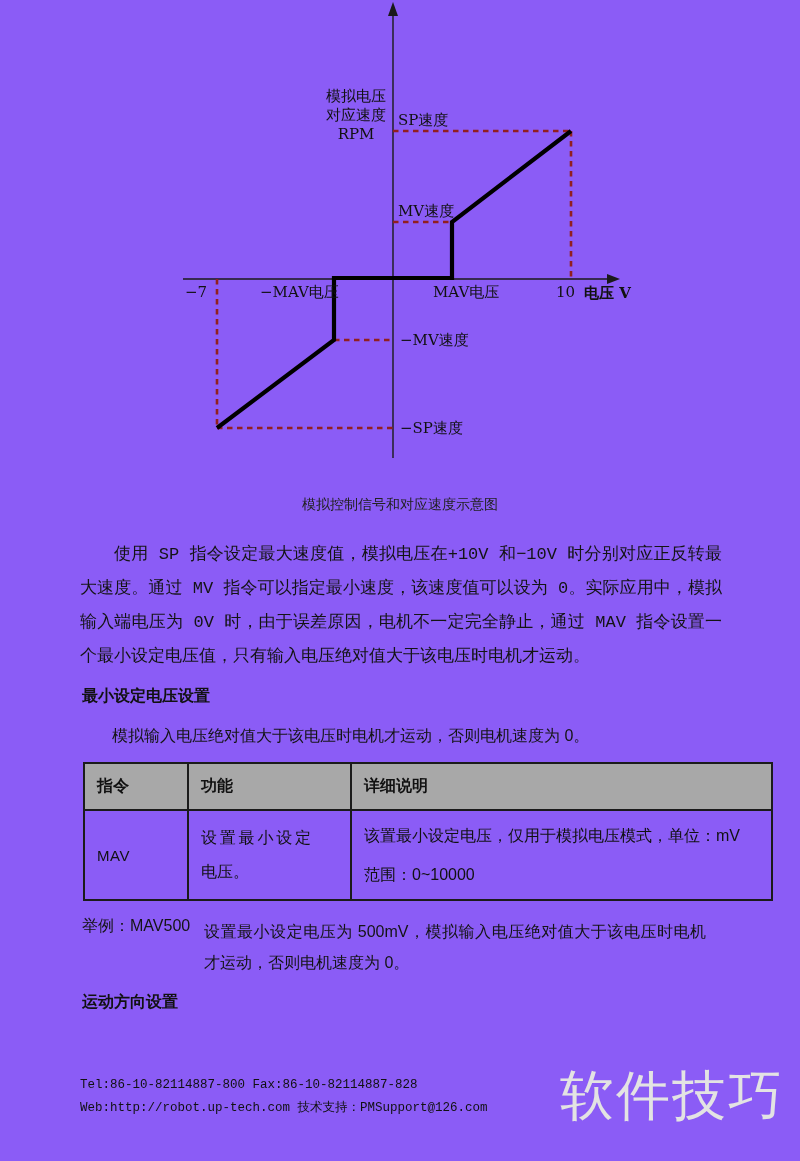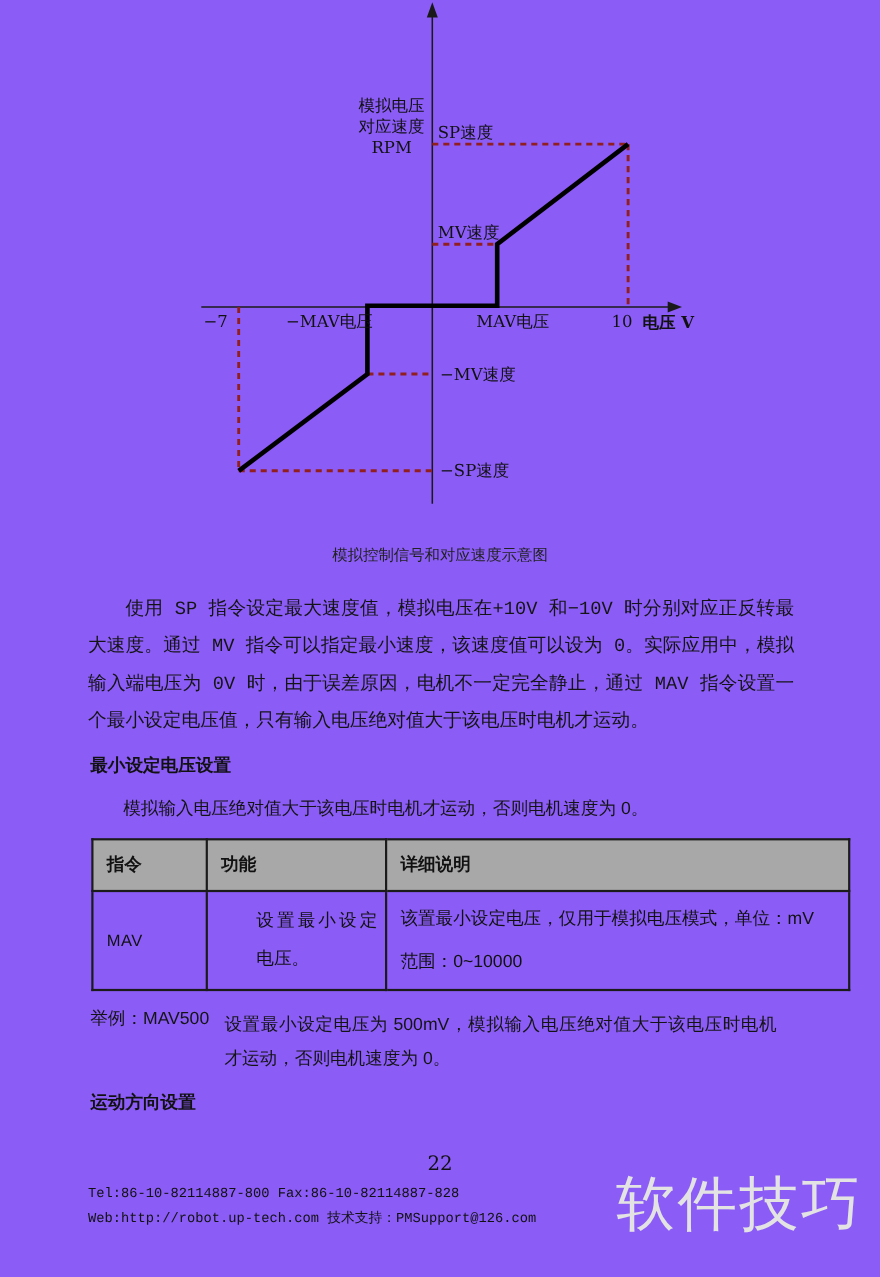--- a/index.html
+++ b/index.html
@@ -53,21 +53,21 @@
   }
   .cmdtable thead th{
     background:#a8a8a8;height:45px;font-weight:bold;
   }
   .cmdtable tbody td{height:88px;}
   .col-cmd{width:78px;}
   .col-func{width:137px;}
   .col-detail{width:395px;}
   .cell-cmd{text-align:left;padding-left:14px;font-size:15px;letter-spacing:.5px;}
   .cell-func{line-height:34px;}
-  .func-text{width:110px;text-align:justify;text-align-last:left;text-justify:inter-character;margin-left:32px;}
+  .func-text{width:110px;text-align:justify;text-align-last:left;text-justify:inter-character;}
   .cell-detail{line-height:39px;margin-top:12px;}
   
   .example-label{
     position:absolute;left:82px;top:916px;
     font-size:16px;color:#141414;white-space:nowrap;
   }
   .example-text{
     position:absolute;left:204px;top:916px;width:502px;
     font-size:16px;line-height:31px;color:#141414;text-align:justify;
   }
@@ -159,19 +159,18 @@
         </td>
       </tr>
     </tbody>
   </table>
 
   <div class="example-label">举例：MAV500</div>
   <div class="example-text">设置最小设定电压为 500mV，模拟输入电压绝对值大于该电压时电机才运动，否则电机速度为 0。</div>
 
   <div class="h2" style="top:992px;">运动方向设置</div>
 
-  <div class="page-num">22</div>
   <div class="footer-line" style="top:1078px;">Tel:86-10-82114887-800 Fax:86-10-82114887-828</div>
   <div class="footer-line" style="top:1099px;">Web:http://robot.up-tech.com 技术支持：PMSupport@126.com</div>
 
   <div class="watermark">软件技巧</div>
 
 </div>
 
 </body></html>

